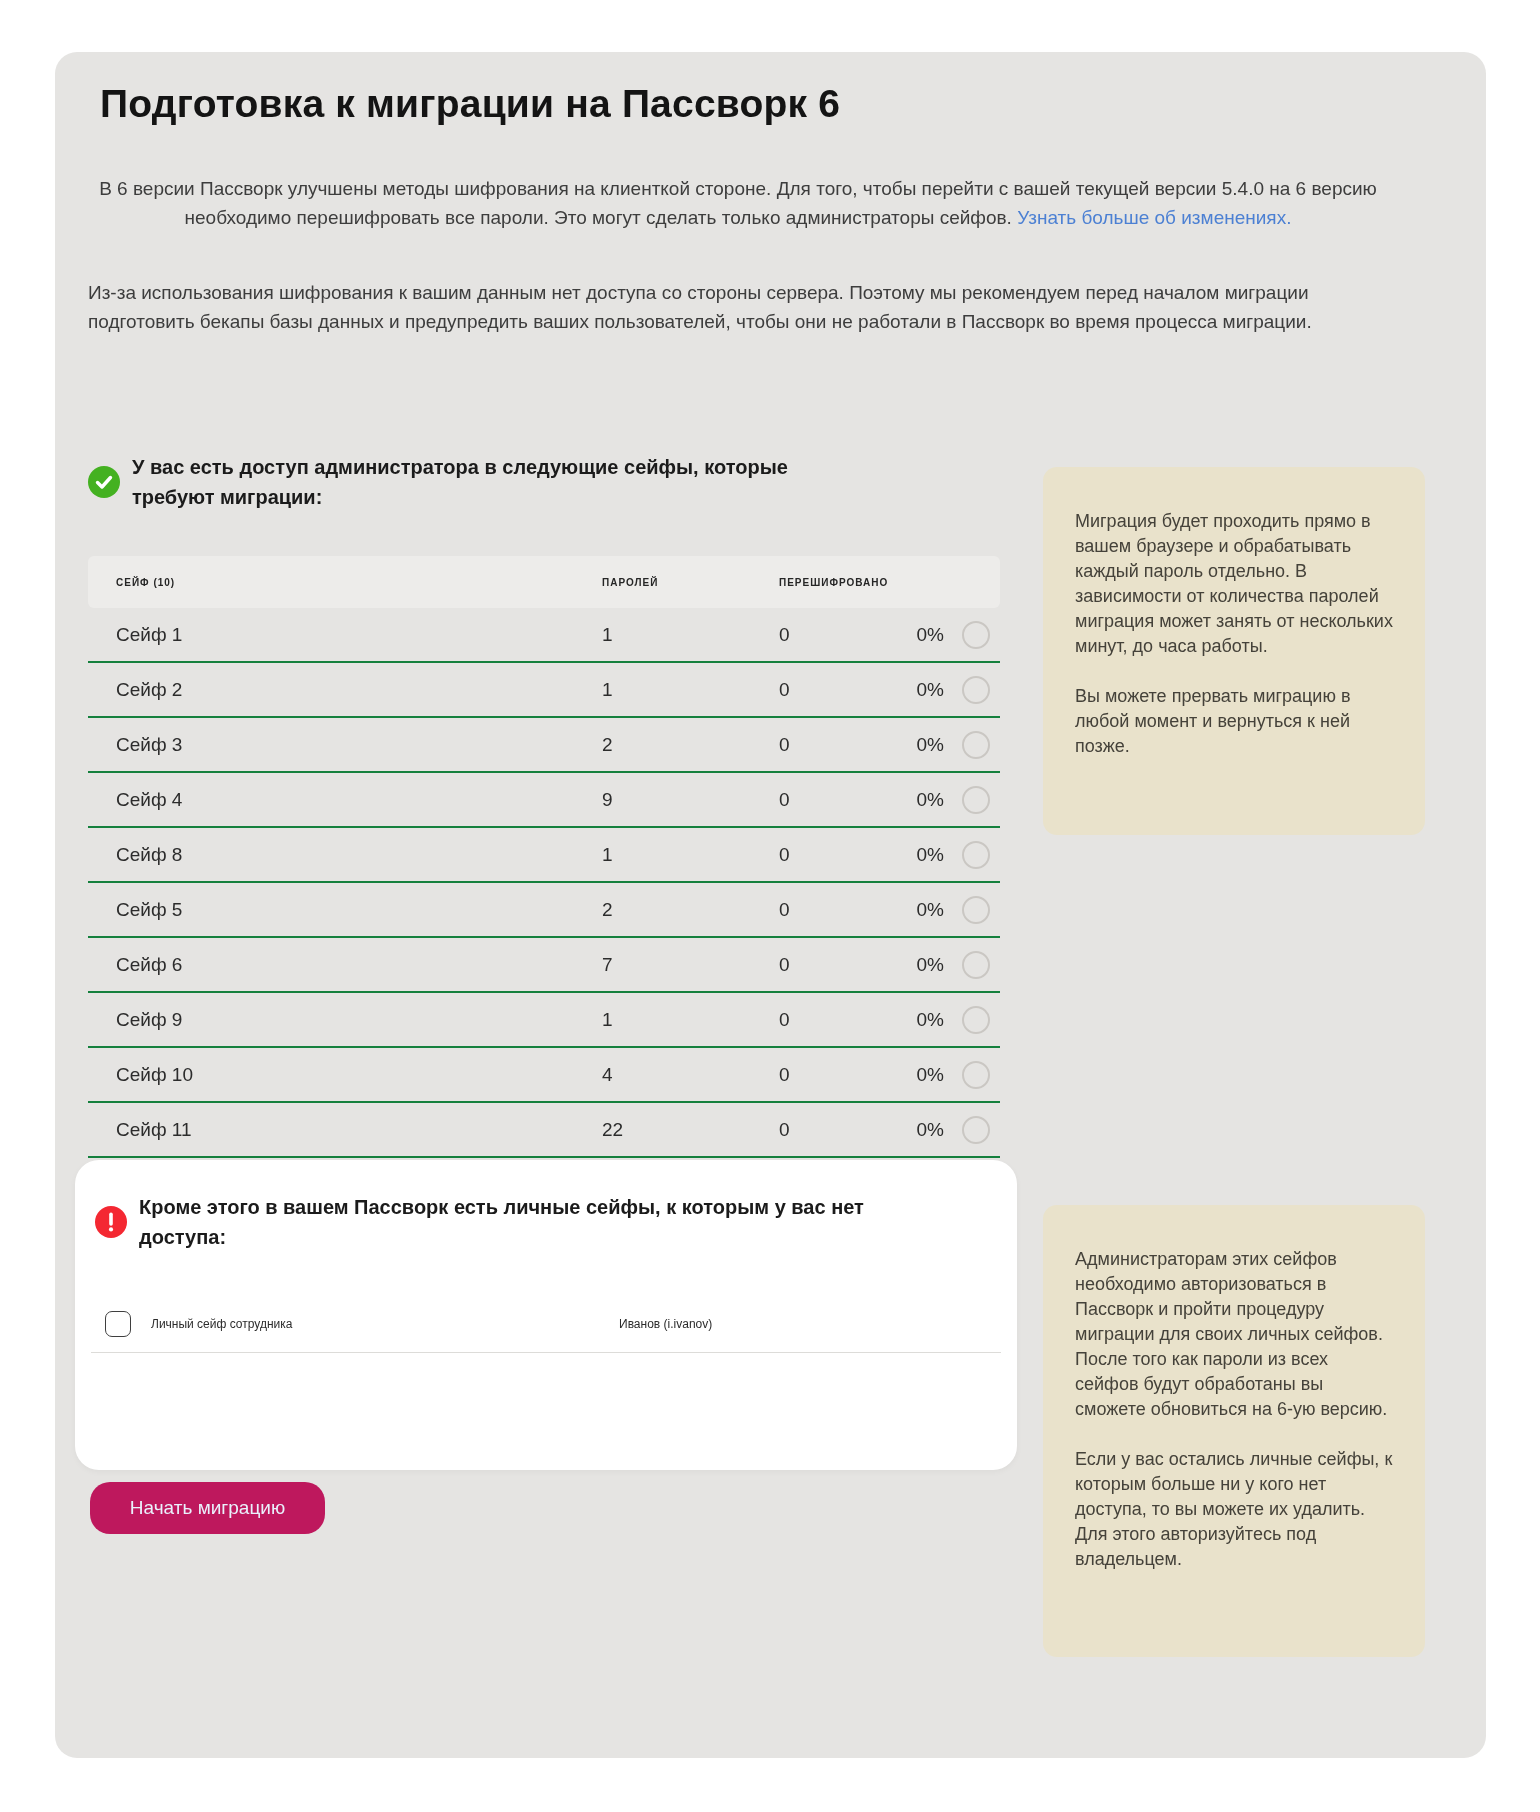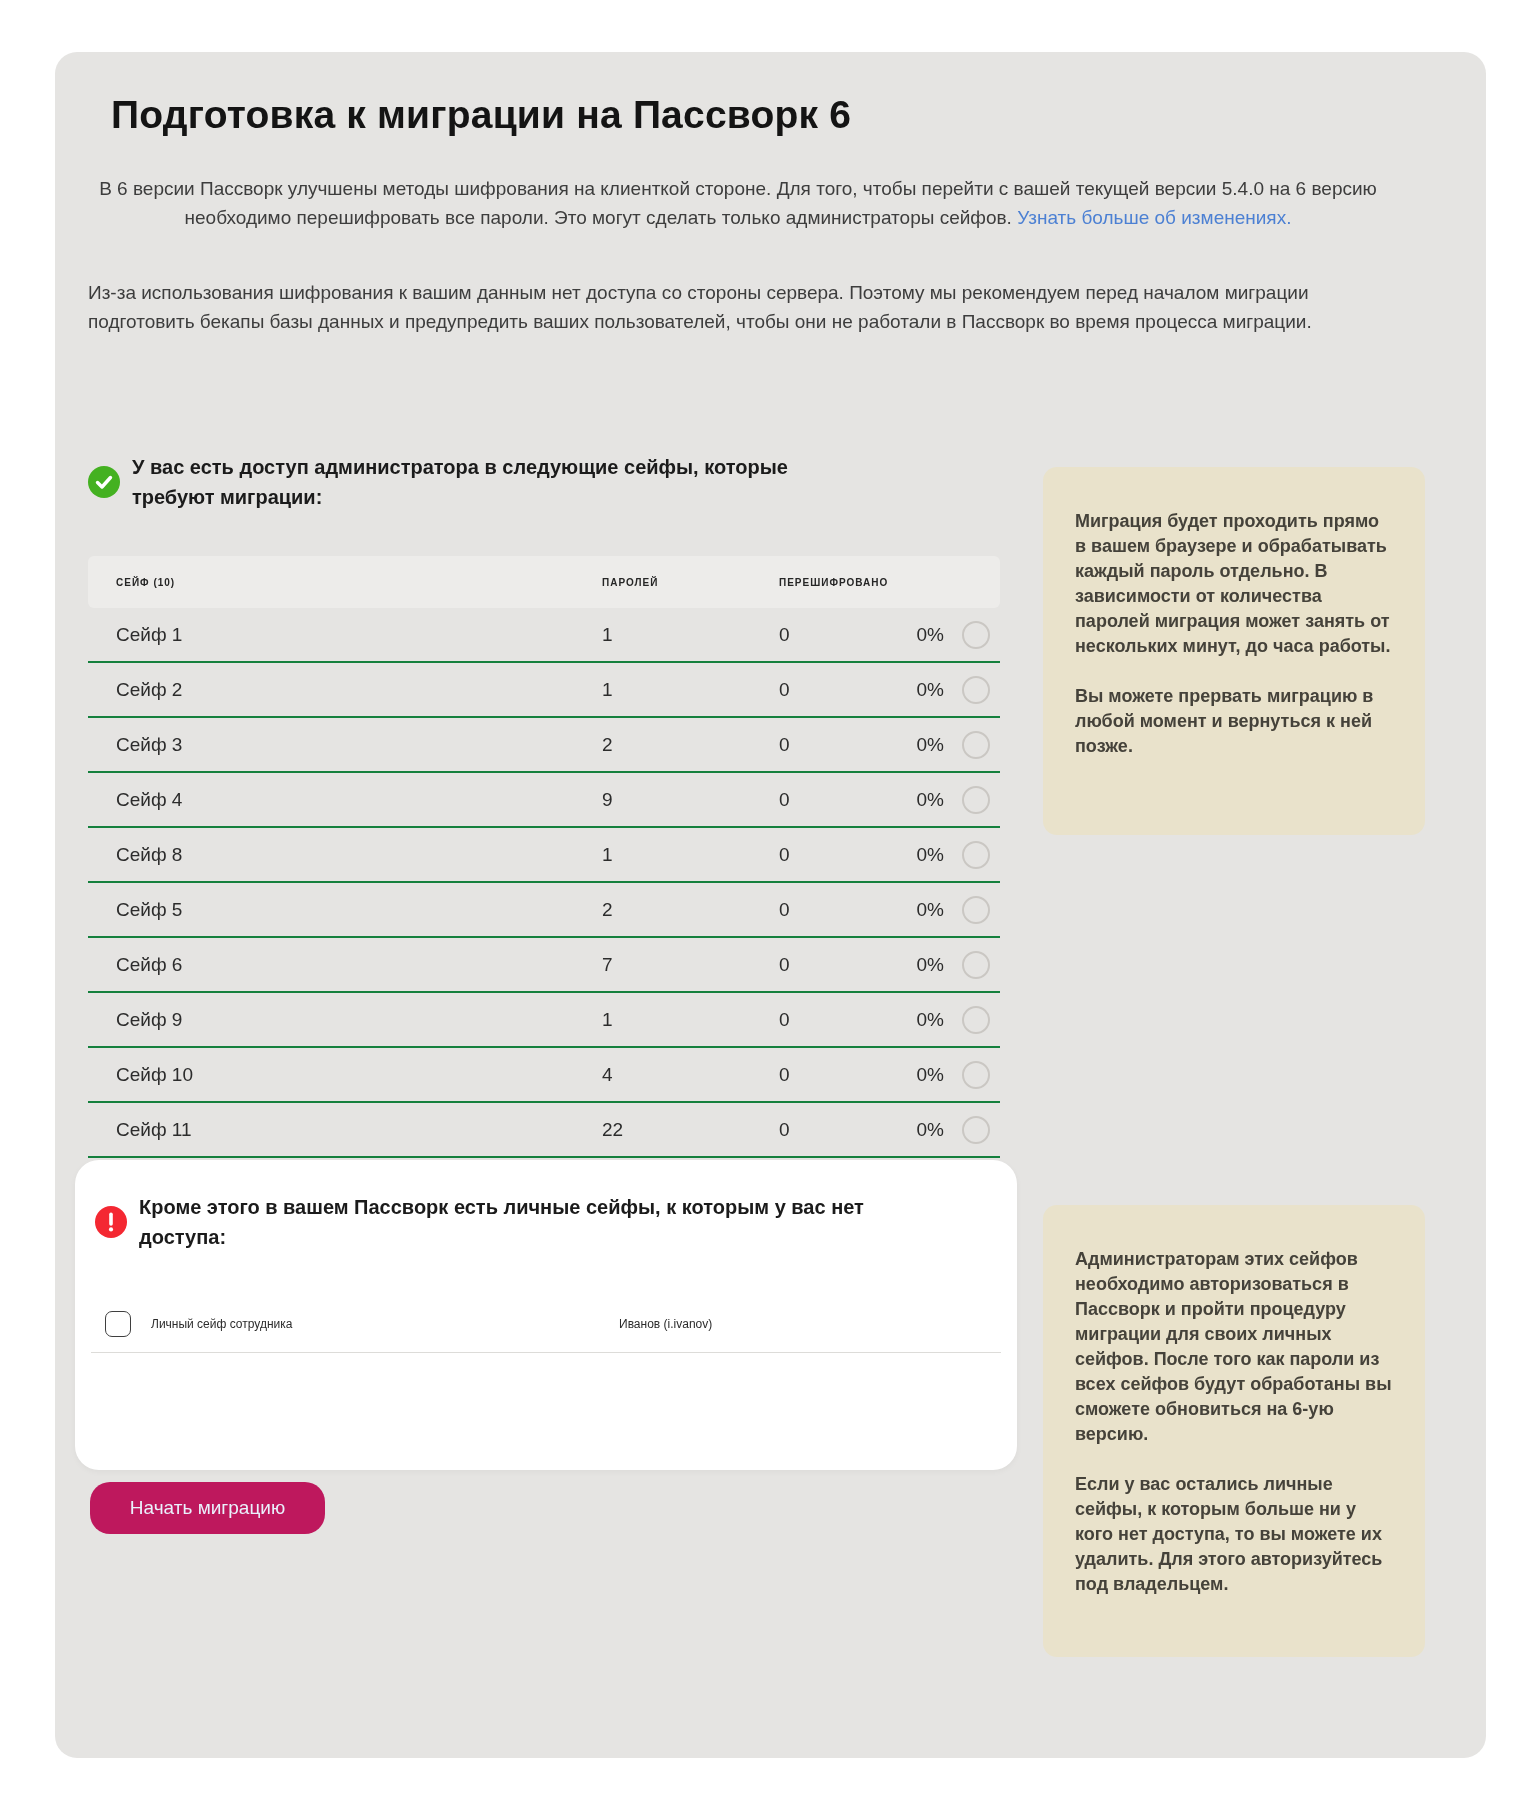--- a/index.html
+++ b/index.html
@@ -18,21 +18,21 @@
     width: 1431px;
     height: 1706px;
     background: #e5e4e2;
     border-radius: 22px;
   }
   
   .page-title {
     position: absolute;
     left: 45px;
     top: 30px;
-    margin: 11px;
+    margin: 0;
     font-size: 39px;
     font-weight: 700;
     color: #141414;
     letter-spacing: 0.2px;
   }
   
   .intro {
     position: absolute;
     left: 33px;
     margin: 0;
@@ -115,21 +115,20 @@
     position: absolute;
     left: 988px;
     width: 382px;
     box-sizing: border-box;
     background: #e9e2cb;
     border-radius: 14px;
     padding: 42px 30px 36px 32px;
     font-size: 18px;
     line-height: 25px;
     color: #45423a;
-    font-weight: bold;
   }
   .note p { margin: 0; }
   .note p + p { margin-top: 25px; }
   .note1 { top: 415px; min-height: 368px; }
   .note2 { top: 1153px; min-height: 452px; }
   
   .white-card {
     position: absolute;
     left: 20px;
     top: 1108px;

